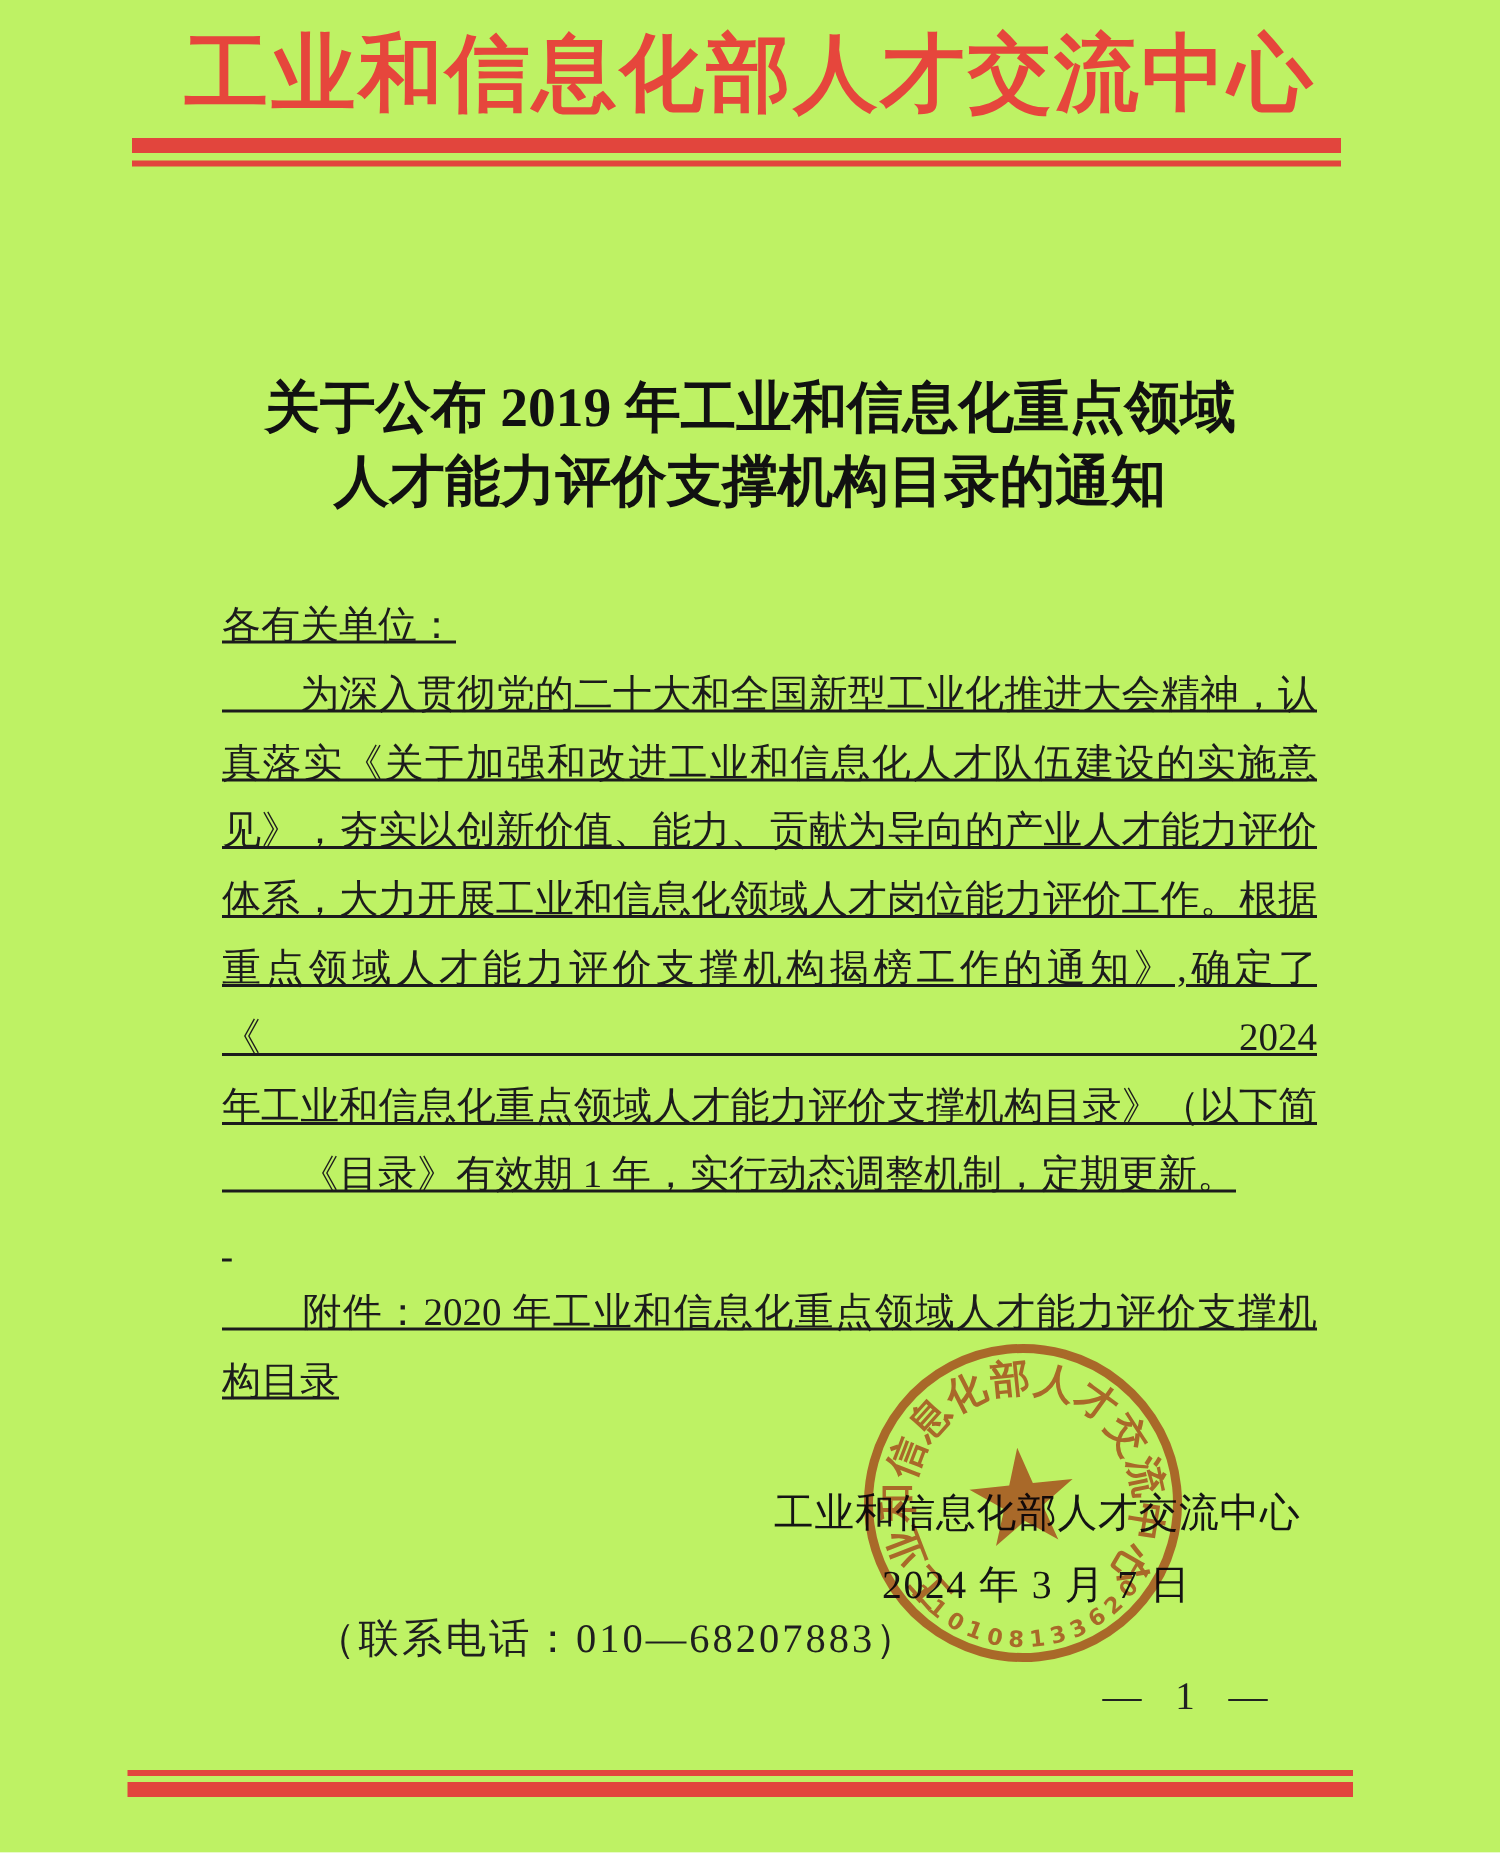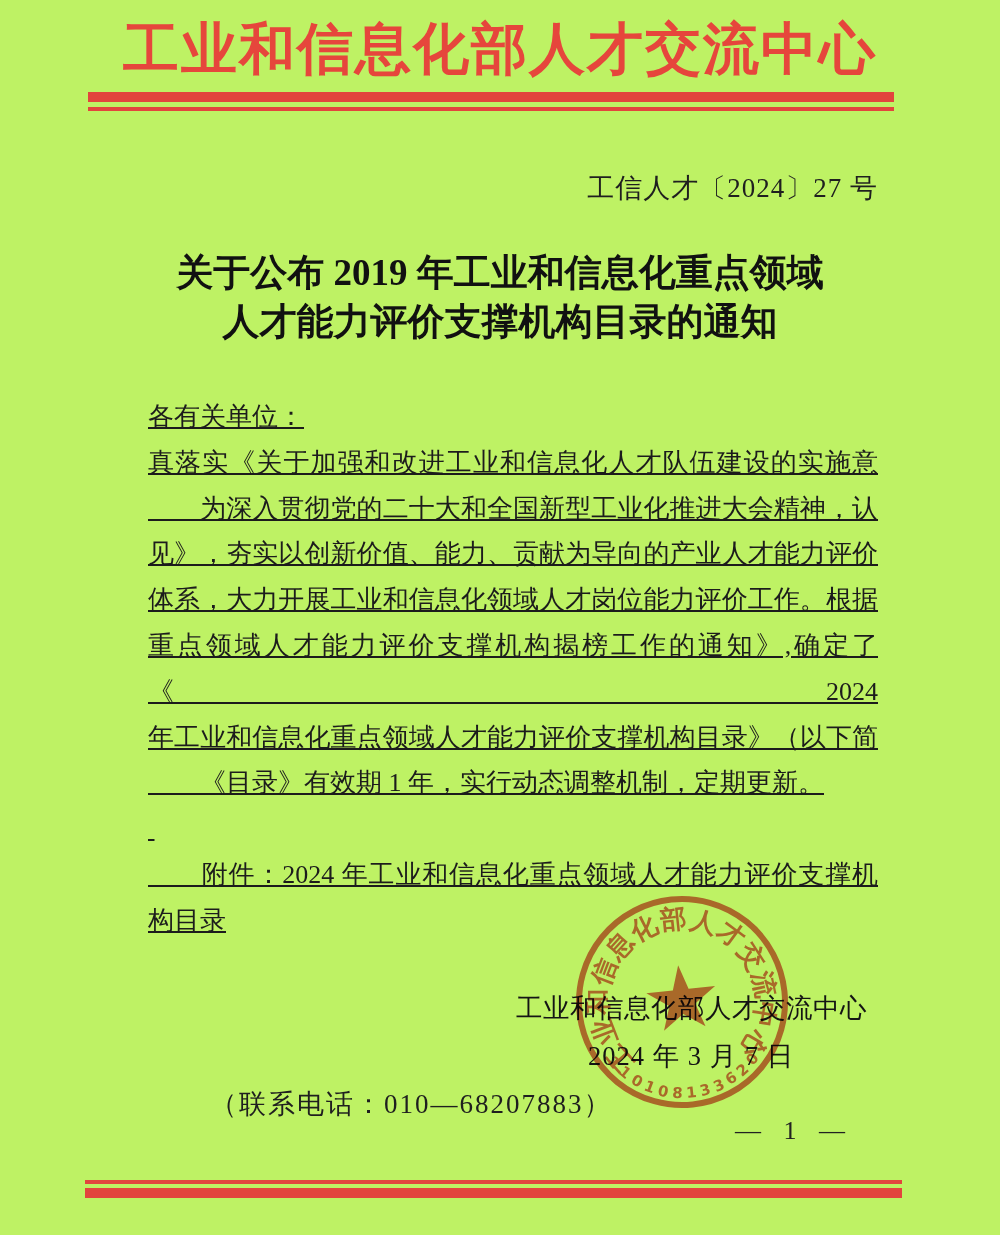--- a/index.html
+++ b/index.html
@@ -52,21 +52,21 @@
   .sig-org{
     position:absolute;left:516px;top:990px;
     font-size:26.5px;letter-spacing:0.5px;color:#141414;
   }
   .sig-date{
     position:absolute;left:588px;top:1038px;
     font-size:26.5px;letter-spacing:1px;color:#141414;
   }
   .contact{
     position:absolute;left:210px;top:1074px;
-    font-size:27px;letter-spacing:2px;margin-top:12px;
+    font-size:27px;letter-spacing:2px;
   }
   .page-number{
     position:absolute;left:700px;top:1116px;width:180px;
     text-align:center;font-size:26px;word-spacing:16px;color:#222;
   }
   
   .seal{
     position:absolute;left:562px;top:882px;width:240px;height:240px;
     transform:rotate(-6deg);
     opacity:0.82;
@@ -97,38 +97,37 @@
 </head>
 <body>
 
 <div class="page">
 
   <div class="letterhead">工业和信息化部人才交流中心</div>
 
   <div class="rule rule-top-thick"></div>
   <div class="rule rule-top-thin"></div>
 
-  <div class="doc-number">工信人才〔2024〕27 号</div>
 
   <div class="doc-title">
     <div>关于公布 2019 年工业和信息化重点领域</div>
     <div>人才能力评价支撑机构目录的通知</div>
   </div>
 
   <div class="body-text" id="body-lines">
       <div class="bline">各有关单位：</div>
+      <div class="bline just">　　为深入贯彻党的二十大和全国新型工业化推进大会精神，认</div>
       <div class="bline just">真落实《关于加强和改进工业和信息化人才队伍建设的实施意</div>
-      <div class="bline just">　　为深入贯彻党的二十大和全国新型工业化推进大会精神，认</div>
       <div class="bline just">见》，夯实以创新价值、能力、贡献为导向的产业人才能力评价</div>
       <div class="bline just">体系，大力开展工业和信息化领域人才岗位能力评价工作。根据</div>
       <div class="bline just">重点领域人才能力评价支撑机构揭榜工作的通知》,确定了《2024</div>
       <div class="bline just">年工业和信息化重点领域人才能力评价支撑机构目录》（以下简</div>
       <div class="bline">　　《目录》有效期 1 年，实行动态调整机制，定期更新。</div>
       <div class="bline">&nbsp;</div>
-      <div class="bline just">　　附件：2024 年工业和信息化重点领域人才能力评价支撑机</div>
+      <div class="bline just">　　附件：2020 年工业和信息化重点领域人才能力评价支撑机</div>
       <div class="bline">构目录</div>
     </div>
 
   <div class="sig-org">工业和信息化部人才交流中心</div>
   <div class="sig-date">2024 年 3 月 7 日</div>
 
   <div class="contact">（联系电话：010—68207883）</div>
 
   <div class="page-number">— 1 —</div>
 

